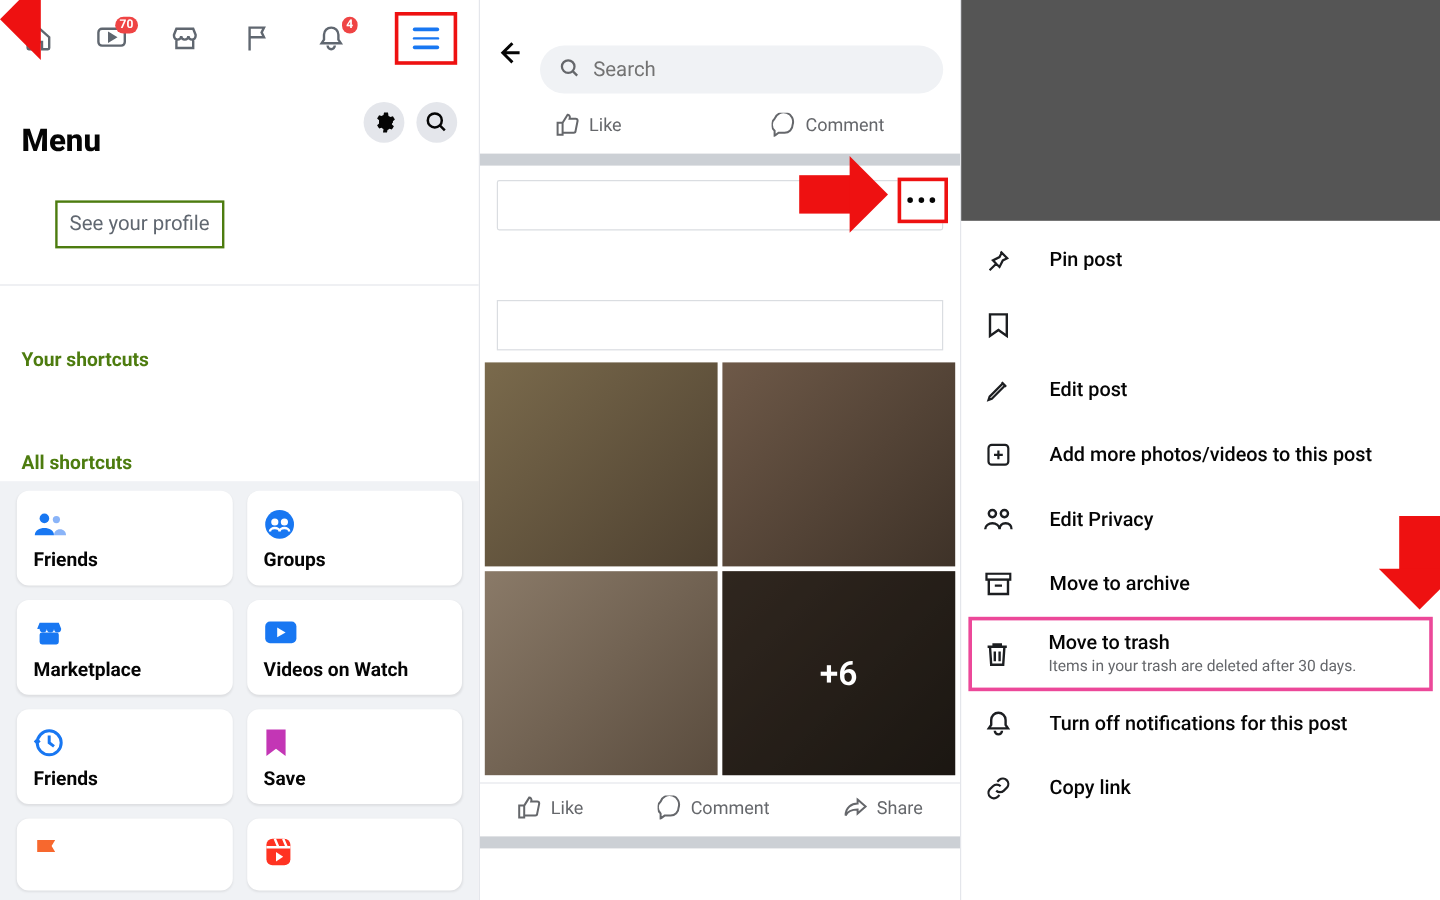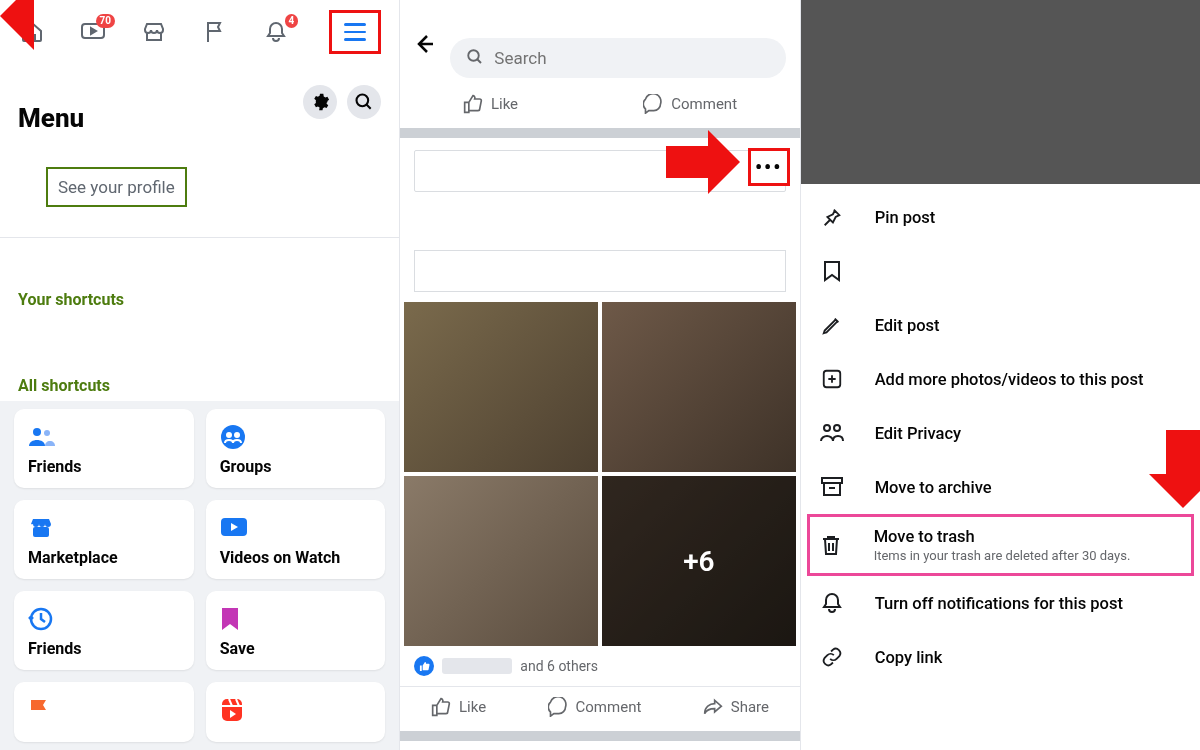--- a/index.html
+++ b/index.html
@@ -268,29 +268,20 @@
 
   <div class="photo-grid">
     <div class="ph ph1"></div>
     <div class="ph ph2"></div>
     <div class="ph ph3"></div>
     <div class="ph ph4">
       <div class="overlay">+6</div>
     </div>
   </div>
 
-  <div class="likes-row">
-    <div class="like-dot">
-      <svg width="11" height="11" viewBox="0 0 24 24" fill="#fff">
-          <path d="M2 10h4v12H2zM8 22V10l5-8c2 0 3 2 2 4h6a2 2 0 0 1 2 2l-2 10a2 2 0 0 1-2 2H8z"></path>
-        </svg>
-    </div>
-    <div class="name-chip"></div>
-    <span>and 6 others</span>
-  </div>
 
   <div class="act-row">
     <div class="eng">
       <svg width="20" height="20" viewBox="0 0 24 24" fill="none" stroke="#65676b" stroke-width="2">
           <path d="M7 22V10M7 10l5-8c1 0 3 1 2 4h6a2 2 0 0 1 2 2l-2 10a2 2 0 0 1-2 2H7M2 10h5v12H2z"></path>
         </svg>
       <span>Like</span>
     </div>
     <div class="eng">
       <svg width="20" height="20" viewBox="0 0 24 24" fill="none" stroke="#65676b" stroke-width="2">

